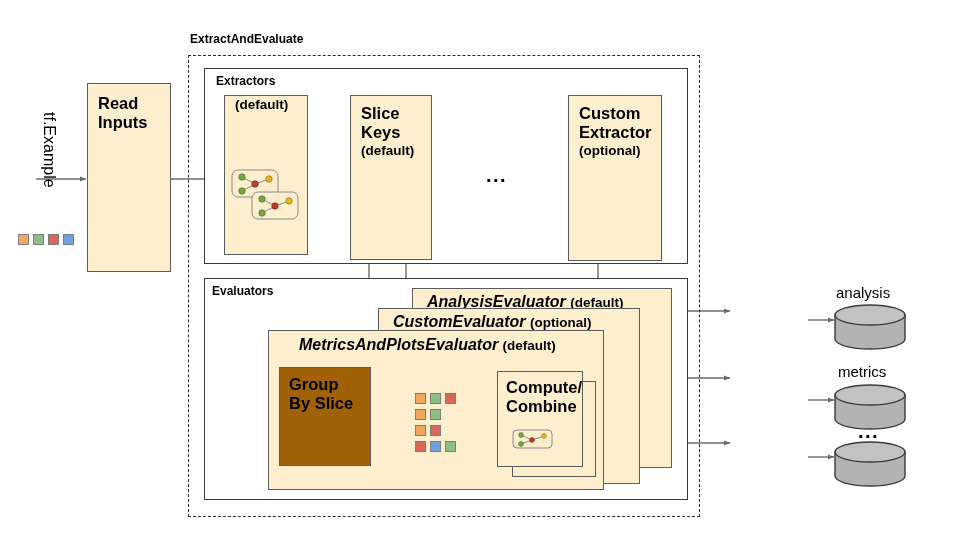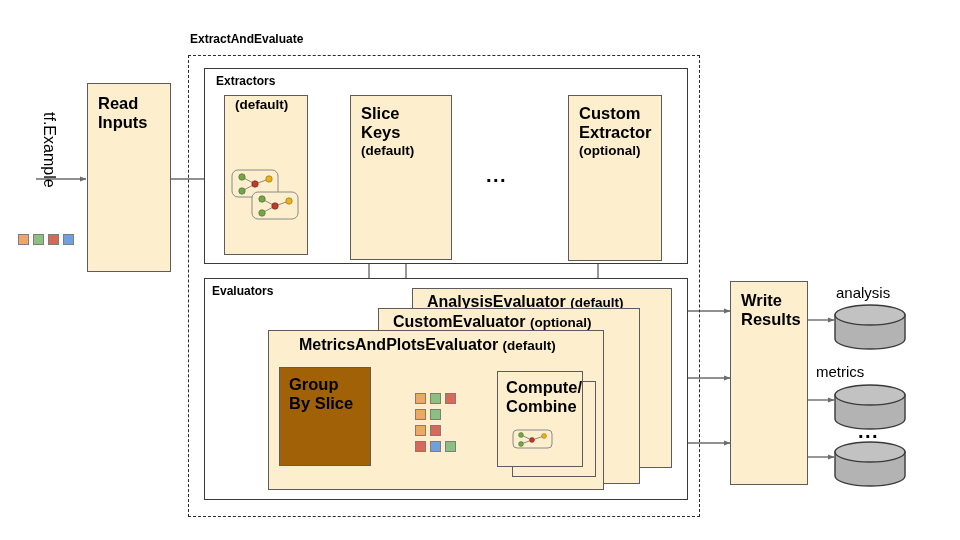--- a/index.html
+++ b/index.html
@@ -9,21 +9,21 @@
   .abs{position:absolute;box-sizing:border-box;}
 
   
   .box{background:#fdefcd;border:1.3px solid #5c5c5c;}
   .plain{background:#ffffff;border:1.3px solid #3a3a3a;}
   .dashed{background:transparent;border:1.6px dashed #2b2b2b;}
 
   .lbl-group{font-size:12px;font-weight:bold;}
   .box-ttl{font-size:16.5px;font-weight:bold;line-height:1.14;}
   .box-sub{font-size:13.5px;font-weight:bold;}
-  .ev-ttl{font-size:16px;font-weight:bold;white-space:nowrap;}
+  .ev-ttl{font-size:16px;font-weight:bold;white-space:nowrap;font-style:italic;}
   .ev-sub{font-size:13.5px;font-weight:bold;}
   .db-lbl{font-size:15px;font-weight:normal;}
 
   .dots{font-size:20px;font-weight:bold;letter-spacing:1.5px;line-height:1;}
 
   
   .rot{transform:rotate(90deg);transform-origin:left top;white-space:nowrap;
        font-size:16px;}
 
   
@@ -126,21 +126,21 @@
       <line x1="31" y1="31" x2="44" y2="38" stroke="#8a8a8a" stroke-width="1"></line>
       <line x1="31" y1="45" x2="44" y2="38" stroke="#8a8a8a" stroke-width="1"></line>
       <line x1="44" y1="38" x2="58" y2="33" stroke="#8a8a8a" stroke-width="1"></line>
       <circle cx="31" cy="31" r="3.2" fill="#73a847" stroke="#4d7030" stroke-width=".7"></circle>
       <circle cx="31" cy="45" r="3.2" fill="#73a847" stroke="#4d7030" stroke-width=".7"></circle>
       <circle cx="44" cy="38" r="3.2" fill="#c0392b" stroke="#7d2418" stroke-width=".7"></circle>
       <circle cx="58" cy="33" r="3.2" fill="#e8b31f" stroke="#9a7310" stroke-width=".7"></circle>
     </g>
   </svg>
 
-  <div class="abs box" style="left:350px;top:95px;width:102px;height:165px;">
+  <div class="abs box" style="left:350px;top:95px;width:82px;height:165px;">
     <div class="box-ttl" style="padding:8px 0 0 10px;">Slice<br>Keys</div>
     <div class="box-sub" style="padding:1px 0 0 10px;">(default)</div>
   </div>
 
   <div class="abs dots" style="left:486px;top:165px;">...</div>
 
   <div class="abs box" style="left:568px;top:95px;width:94px;height:166px;">
     <div class="box-ttl" style="padding:8px 0 0 10px;">Custom<br>Extractor</div>
     <div class="box-sub" style="padding:1px 0 0 10px;">(optional)</div>
   </div>
@@ -203,33 +203,30 @@
     <rect x="1" y="2" width="39" height="18" rx="4" fill="#fdefcd" stroke="#8a8a8a" stroke-width="1"></rect>
     <line x1="9" y1="7" x2="20" y2="12" stroke="#8a8a8a" stroke-width="1"></line>
     <line x1="9" y1="16" x2="20" y2="12" stroke="#8a8a8a" stroke-width="1"></line>
     <line x1="20" y1="12" x2="32" y2="8" stroke="#8a8a8a" stroke-width="1"></line>
     <circle cx="9" cy="7" r="2.4" fill="#73a847" stroke="#4d7030" stroke-width=".6"></circle>
     <circle cx="9" cy="16" r="2.4" fill="#73a847" stroke="#4d7030" stroke-width=".6"></circle>
     <circle cx="20" cy="12" r="2.4" fill="#c0392b" stroke="#7d2418" stroke-width=".6"></circle>
     <circle cx="32" cy="8" r="2.4" fill="#e8b31f" stroke="#9a7310" stroke-width=".6"></circle>
   </svg>
 
-  <div class="abs box" style="left:730px;top:281px;width:78px;height:204px;">
-    <div class="box-ttl" style="padding:9px 0 0 10px;">Write<br>Results</div>
-  </div>
 
   <div class="abs db-lbl" style="left:836px;top:284px;">analysis</div>
   <div class="abs cyl" style="left:834px;top:304px;">
     <svg width="72" height="46" viewBox="0 0 72 46">
       <path d="M1,11 L1,35 A35,10 0 0 0 71,35 L71,11 Z" fill="#b3b3b3" stroke="#3a3a3a" stroke-width="1.4"></path>
       <ellipse cx="36" cy="11" rx="35" ry="10" fill="#c2c2c2" stroke="#3a3a3a" stroke-width="1.4"></ellipse>
     </svg>
   </div>
 
-  <div class="abs db-lbl" style="left:816px;top:363px;">metrics</div>
+  <div class="abs db-lbl" style="left:838px;top:363px;">metrics</div>
   <div class="abs cyl" style="left:834px;top:384px;">
     <svg width="72" height="46" viewBox="0 0 72 46">
       <path d="M1,11 L1,35 A35,10 0 0 0 71,35 L71,11 Z" fill="#b3b3b3" stroke="#3a3a3a" stroke-width="1.4"></path>
       <ellipse cx="36" cy="11" rx="35" ry="10" fill="#c2c2c2" stroke="#3a3a3a" stroke-width="1.4"></ellipse>
     </svg>
   </div>
 
   <div class="abs dots" style="left:858px;top:421px;">...</div>
   <div class="abs cyl" style="left:834px;top:441px;">
     <svg width="72" height="46" viewBox="0 0 72 46">

